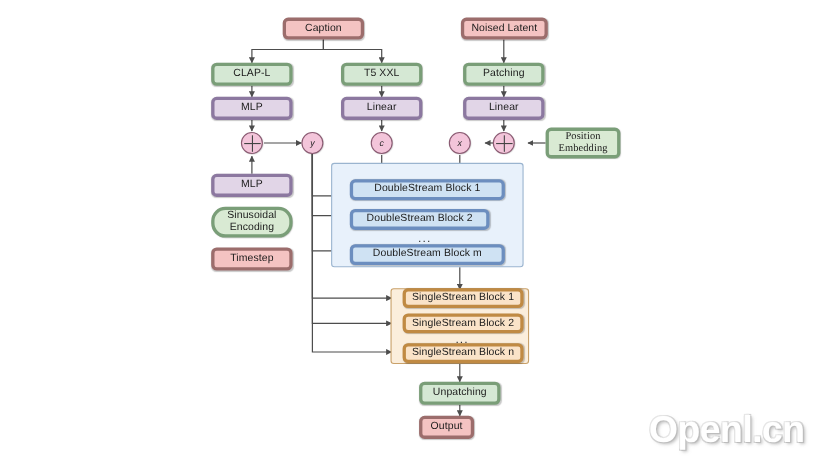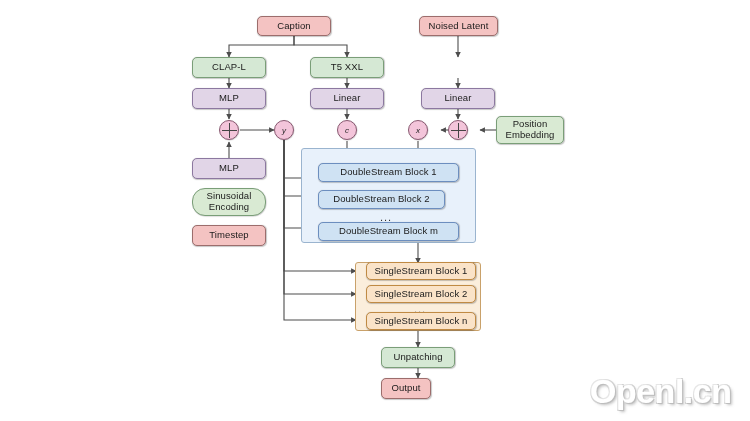--- a/index.html
+++ b/index.html
@@ -26,21 +26,21 @@
     height: 421px;
     pointer-events: none;
   }
   .node {
     position: absolute;
     box-sizing: border-box;
     display: flex;
     align-items: center;
     justify-content: center;
     text-align: center;
-    border: 1px solid #b91c1c;
+    border: 3px solid #b91c1c;
     border-radius: 5px;
     font-size: 9.5px;
     line-height: 1.15;
     color: #1a1a1a;
     letter-spacing: 0.1px;
     box-shadow: 0.5px 0.5px 1px rgba(0,0,0,0.22);
   }
   .n-pink   { background: #f4c3c2; border-color: #9c6d6c; }
   .n-green  { background: #d5e8d4; border-color: #7a9e78; }
   .n-purple { background: #e1d5e7; border-color: #8c78a0; }
@@ -181,20 +181,23 @@
   </div>
 
   <div class="node n-green" style="left:192px; top:57px; width:74px; height:21px;">
     <span>CLAP-L</span>
   </div>
 
   <div class="node n-green" style="left:310px; top:57px; width:74px; height:21px;">
     <span>T5 XXL</span>
   </div>
 
+  <div class="node n-green" style="left:421px; top:57px; width:74px; height:21px;">
+    <span>Patching</span>
+  </div>
 
   <div class="node n-purple" style="left:192px; top:88px; width:74px; height:21px;">
     <span>MLP</span>
   </div>
 
   <div class="node n-purple" style="left:310px; top:88px; width:74px; height:21px;">
     <span>Linear</span>
   </div>
 
   <div class="node n-purple" style="left:421px; top:88px; width:74px; height:21px;">
@@ -210,21 +213,21 @@
   <div class="circ" style="left:337px; top:120px;">
     <span>c</span>
   </div>
 
   <div class="circ" style="left:408px; top:120px;">
     <span>x</span>
   </div>
 
   <div class="circ plus" style="left:448px; top:120px;"></div>
 
-  <div class="node n-lgreen" style="left:496px; top:116px; width:68px; height:28px; flex-direction:column;">
+  <div class="node n-lgreen" style="left:496px; top:116px; width:68px; height:28px; flex-direction:column;font-family:Liberation Serif, serif;">
     <span>Position</span>
     <span>Embedding</span>
   </div>
 
   <div class="node n-purple" style="left:192px; top:158px; width:74px; height:21px;">
     <span>MLP</span>
   </div>
 
   <div class="node n-lgreen" style="left:192px; top:188px; width:74px; height:28px; flex-direction:column;border-radius:13px;">
     <span>Sinusoidal</span>

